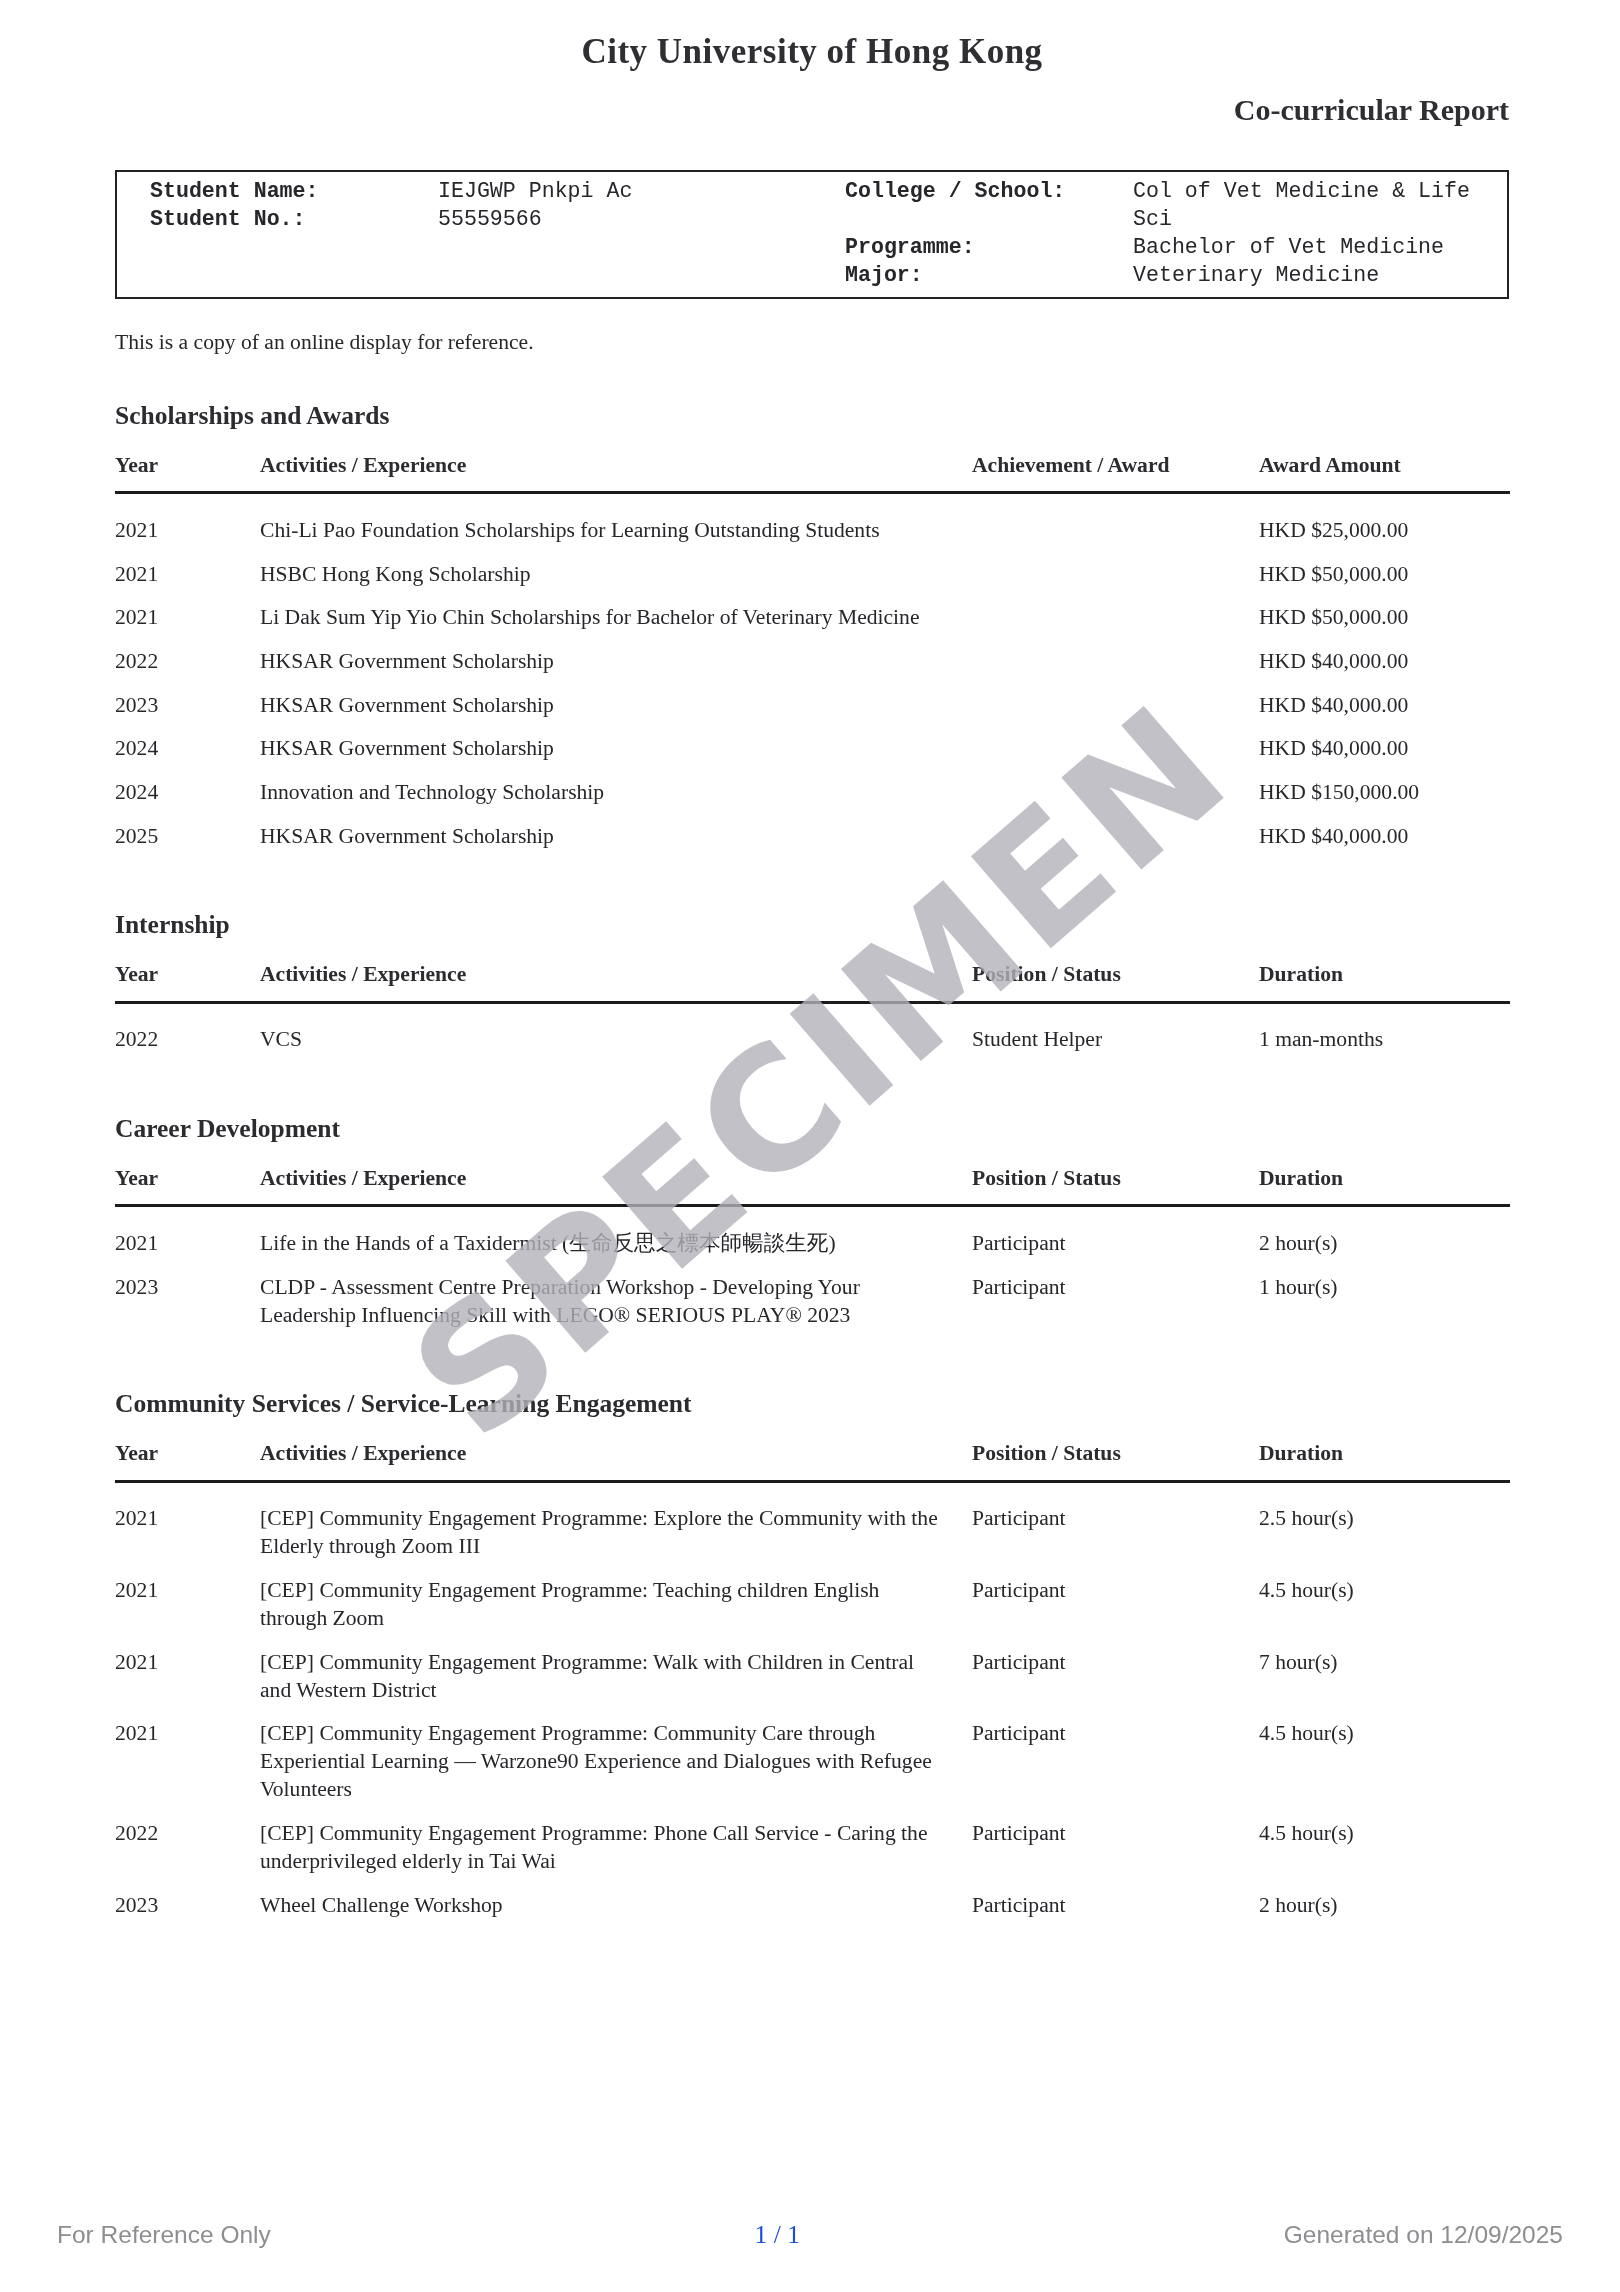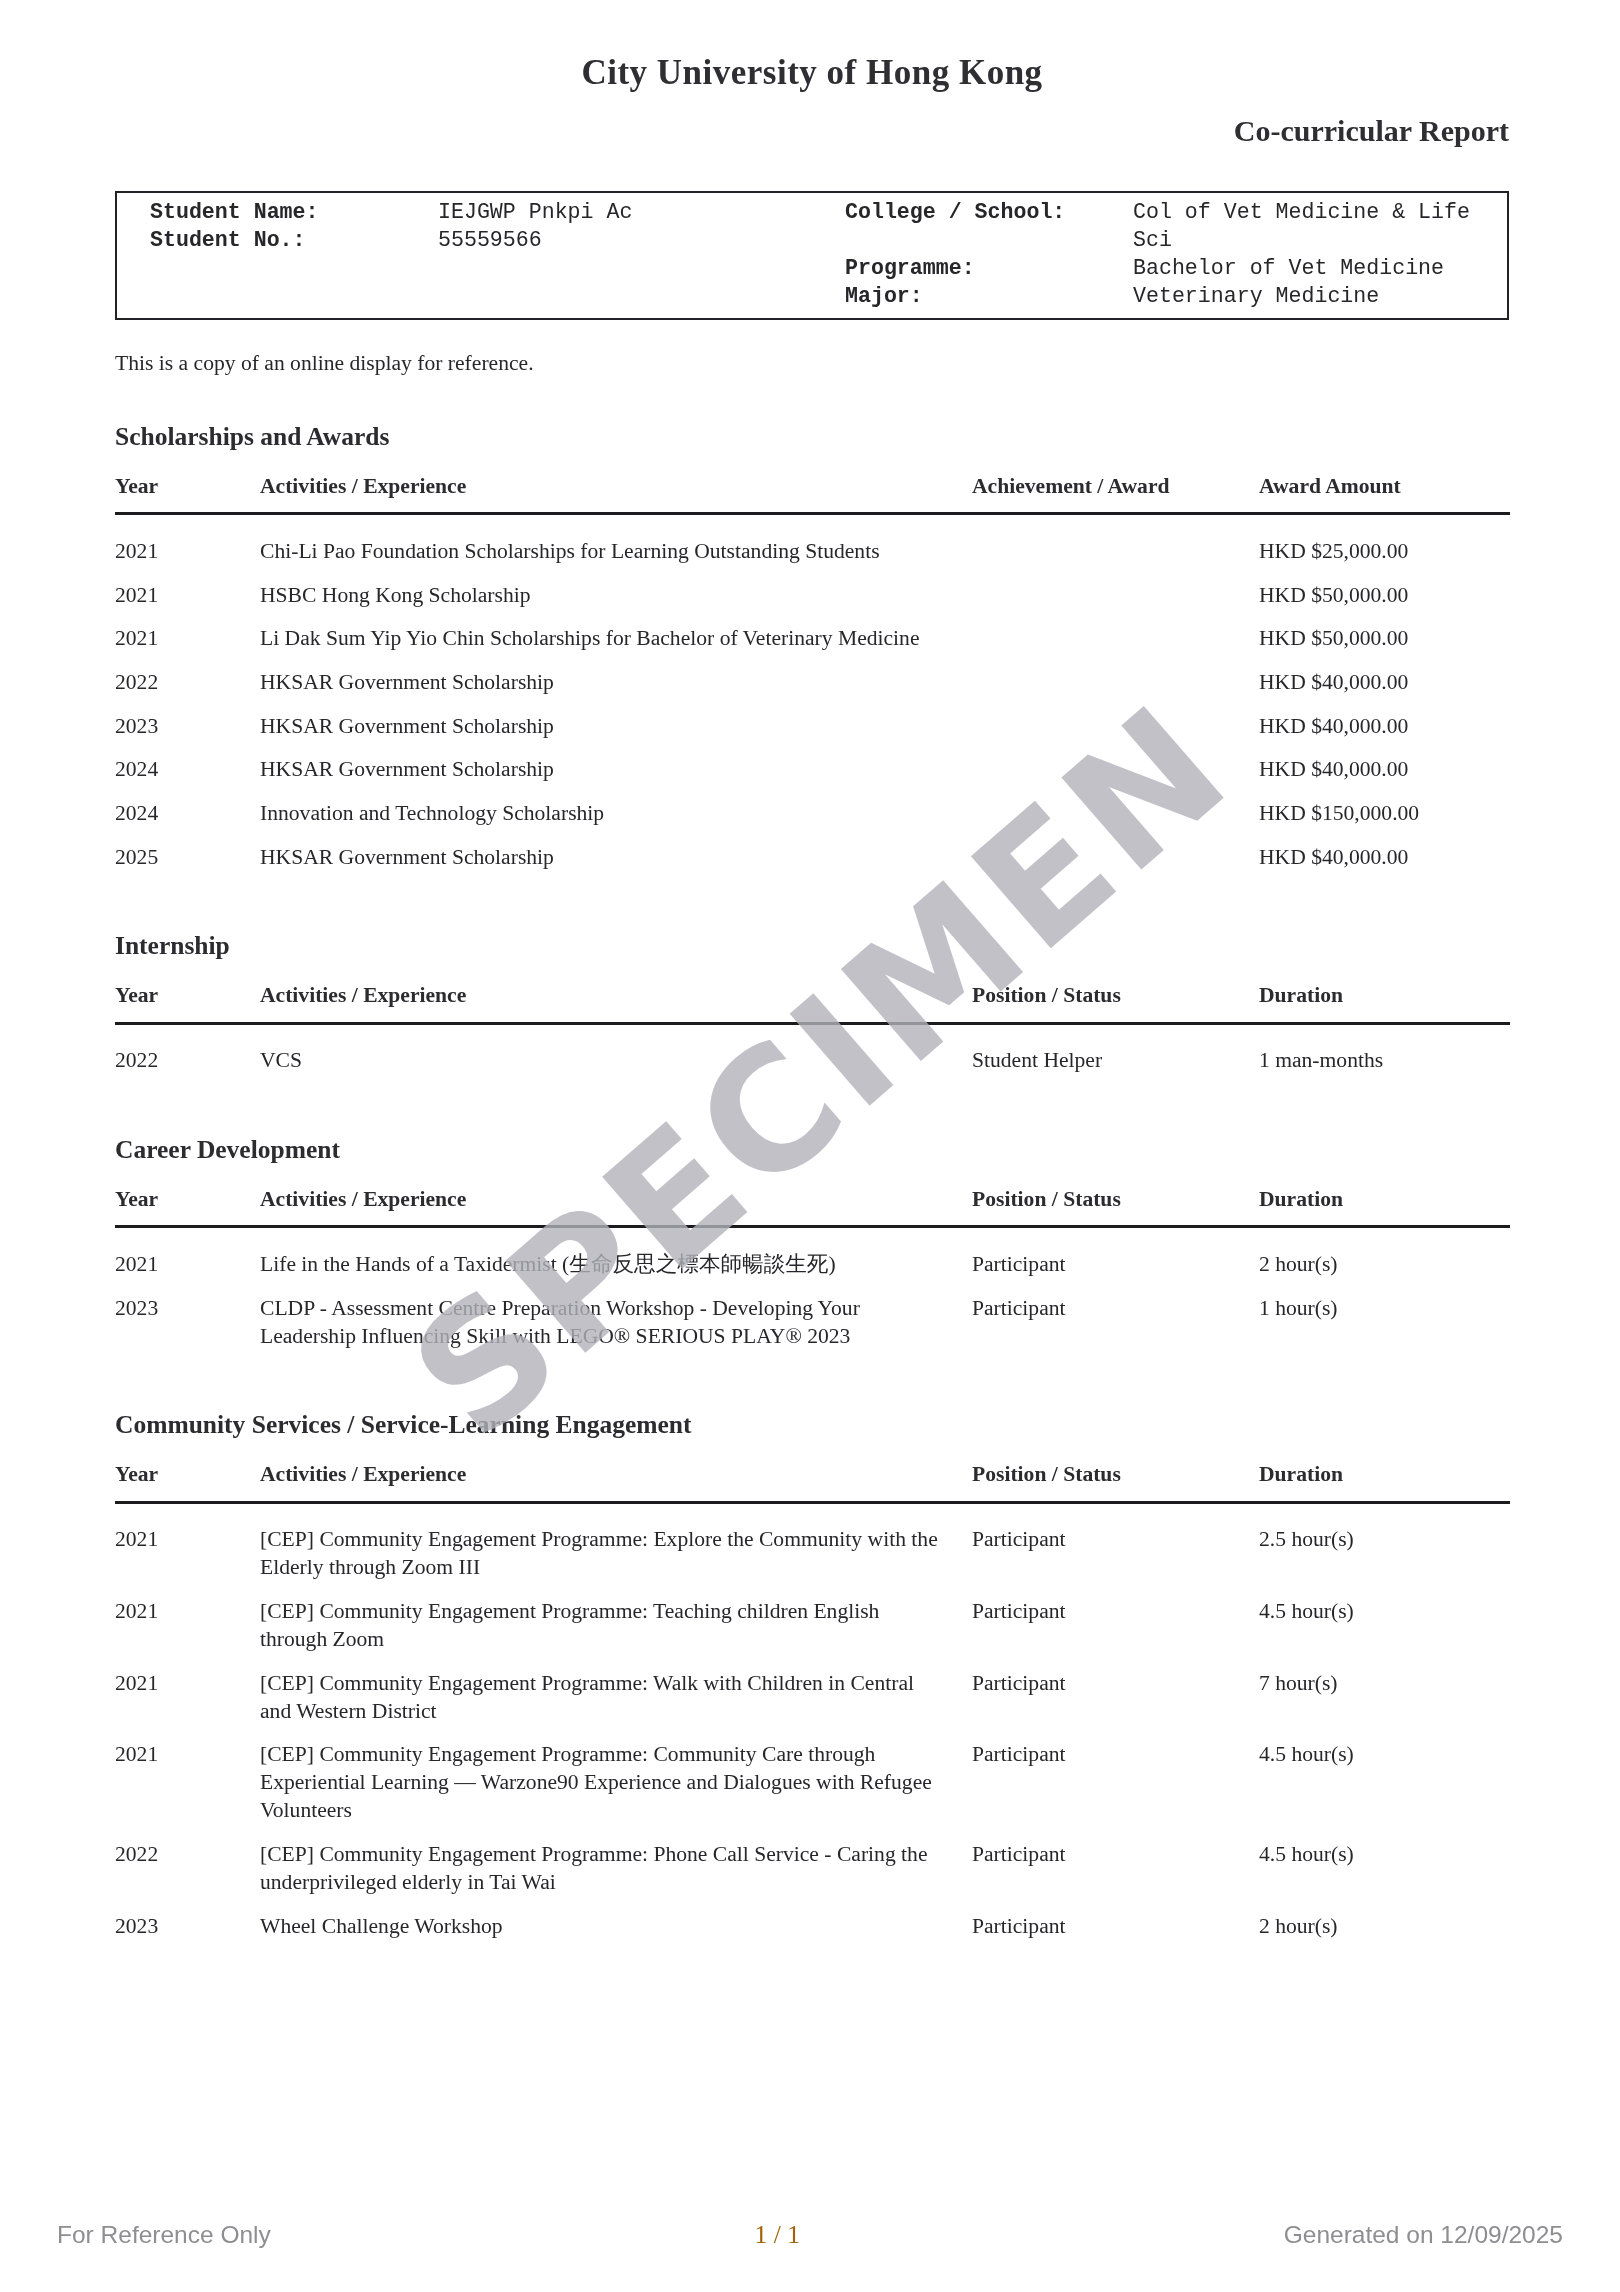--- a/index.html
+++ b/index.html
@@ -4,21 +4,21 @@
 <style>
   html,body { margin:0; padding:0; background:#ffffff; }
   .page {
     position:relative;
     width:1620px; height:2293px;
     background:#ffffff;
     font-family:"Liberation Serif", serif;
     color:#26262b;
     overflow:hidden;
   }
-  .content { padding:45px 111px 0 115px; }
+  .content { padding:24px 111px 0 115px; }
 
   .title {
     text-align:center; font-size:35px; font-weight:bold;
     margin:7.8px 0 0; color:#2e2e33; letter-spacing:0.5px;
   }
   .subtitle {
     text-align:right; font-size:30px; font-weight:bold;
     margin:21.6px 0 0; color:#2e2e33;
   }
 
@@ -80,21 +80,21 @@
 
   .footer {
     position:absolute;
     left:57px; right:57px; bottom:43px;
     display:flex; justify-content:space-between; align-items:baseline;
     font-family:"Liberation Sans", sans-serif;
     font-size:24.5px; color:#8e8e92;
   }
   .footer .page-num {
     font-family:"Liberation Serif", serif;
-    color:#a16207; font-size:25.5px;
+    color:#1d4ed8; font-size:25.5px;
   }
 </style>
 </head>
 <body>
 
 <div class="page">
   <div class="content">
 
     <h1 class="title">City University of Hong Kong</h1>
     <h2 class="subtitle">Co-curricular Report</h2>

